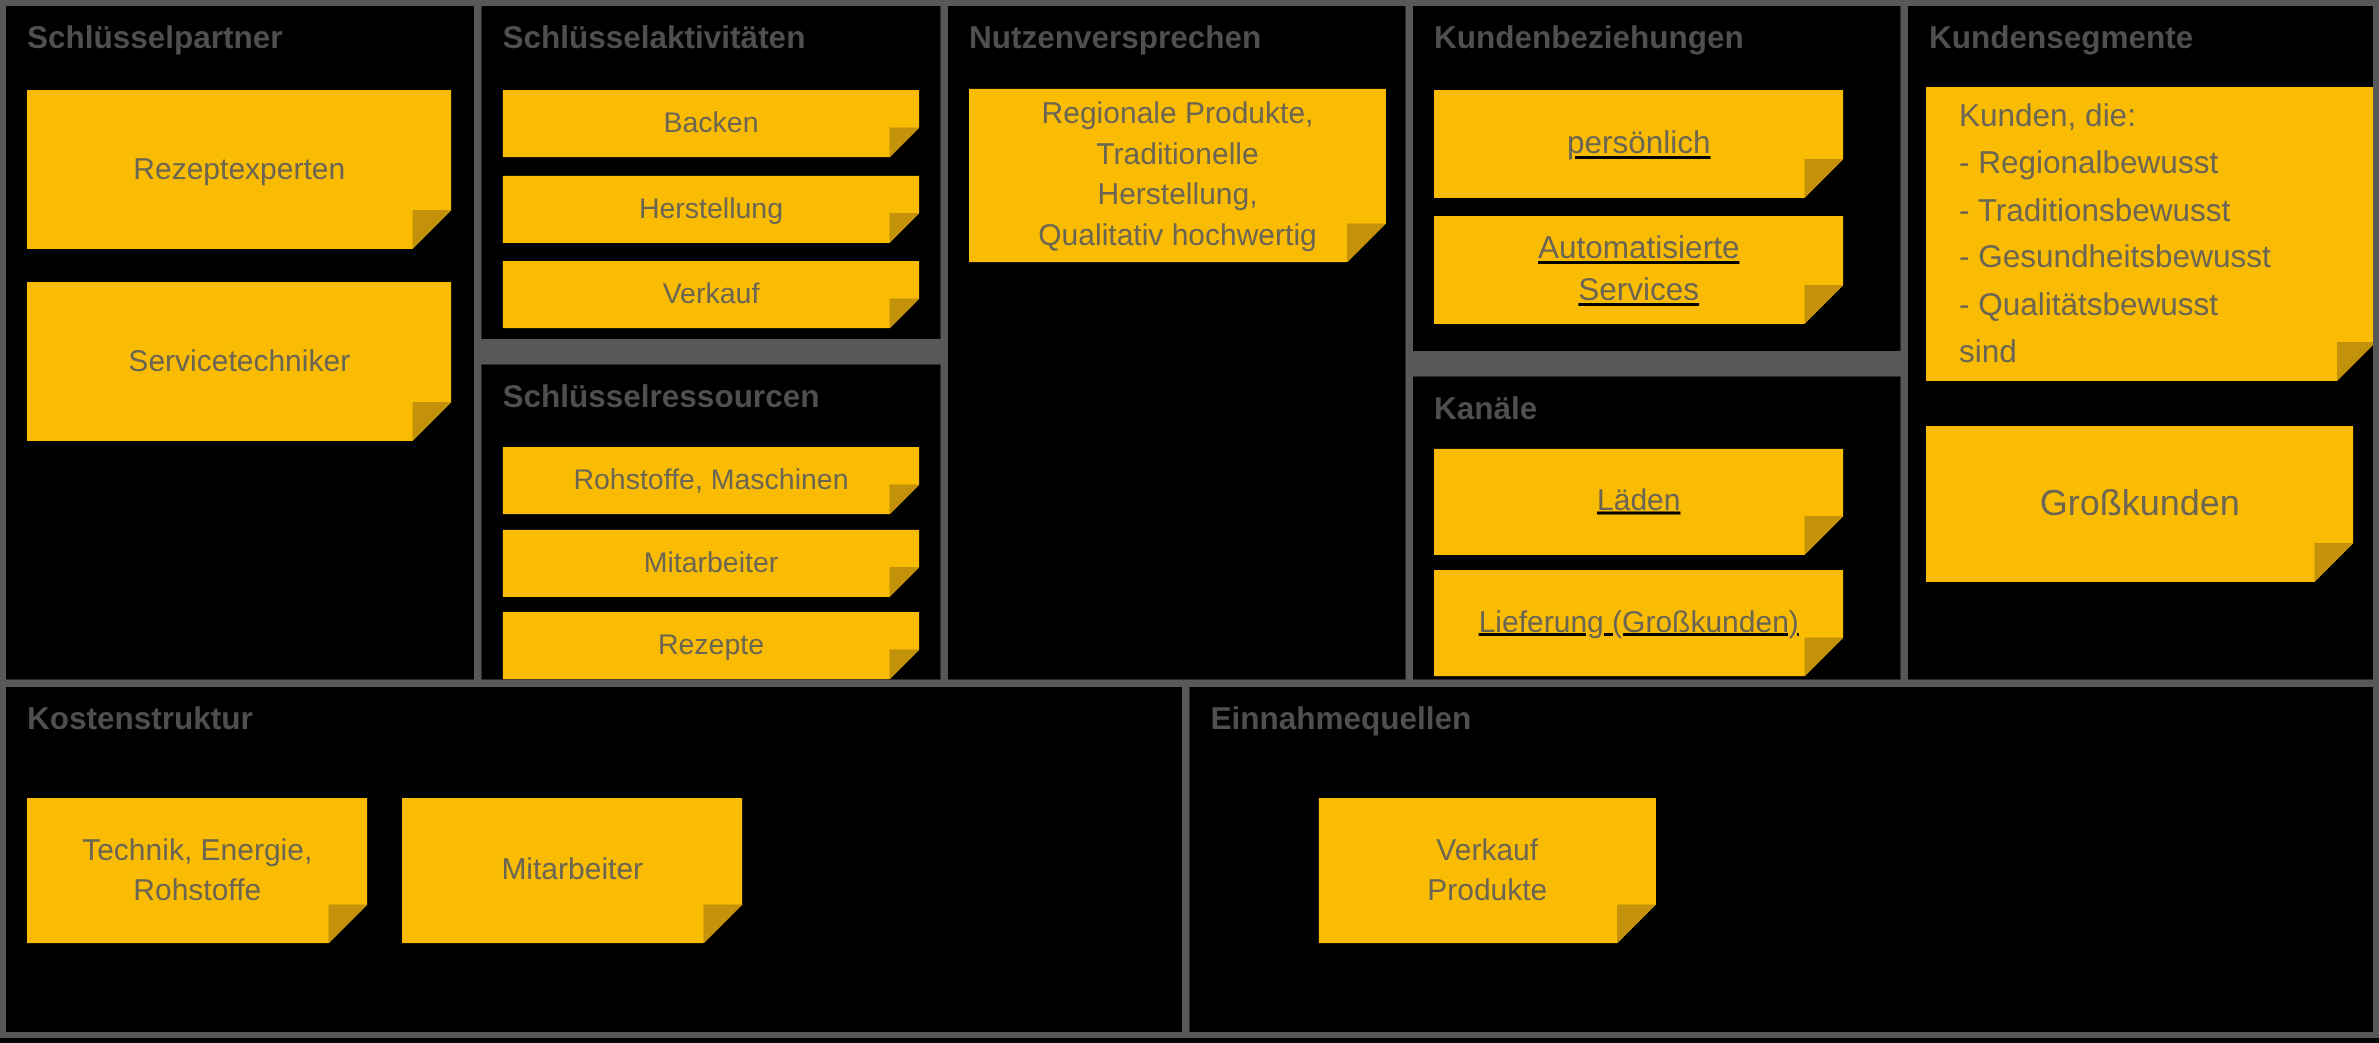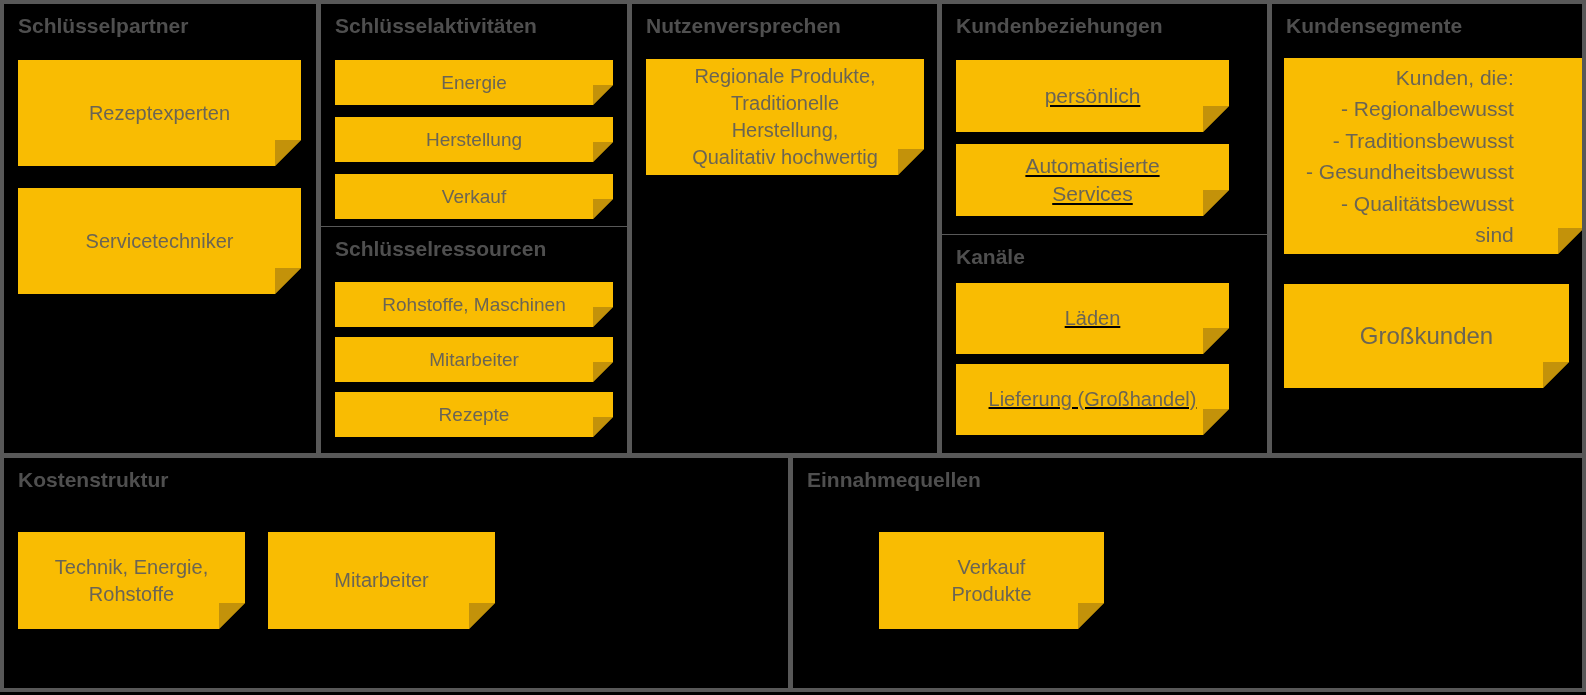--- a/index.html
+++ b/index.html
@@ -19,21 +19,21 @@
     background: #585858;
     padding: 4px;
     box-sizing: border-box;
     display: grid;
     grid-template-rows: 449px 1fr;
     gap: 5px;
   }
   .row { display: grid; gap: 5px; min-height: 0; }
   .top-row { grid-template-columns: 312px 306px 305px 325px 1fr; }
   .bottom-row { grid-template-columns: 784px 1fr; }
-  .col-split { display: grid; gap: 1px; min-height: 0; }
+  .col-split { display: grid; gap: 17px; min-height: 0; }
   .col-activities { grid-template-rows: 222px 1fr; }
   .col-customers { grid-template-rows: 230px 1fr; text-decoration: underline; }
 
   .section {
     background: #000;
     padding: 8px 12px;
     box-sizing: border-box;
     overflow: hidden;
   }
   .section-title {
@@ -83,21 +83,21 @@
   .nv-note { width: 278px; height: 116px; margin: 21px 0 0 2px; }
 
   .kb-note { width: 273px; height: 72px; margin: 12px 0 0 2px; font-size: 21px; }
   .kb-note.first { margin-top: 22px; }
 
   .ka-note { width: 273px; height: 71px; margin: 10px 0 0 2px; }
   .ka-note.first { margin-top: 14px; }
 
   .ks-note1 {
     width: 300px; height: 196px; margin: 20px 0 0 0;
-    justify-content: flex-start; text-align: right;
+    justify-content: flex-start; text-align: left;
     padding-left: 22px; font-size: 21px; line-height: 1.5;
   }
   .ks-note2 { width: 285px; height: 104px; margin: 30px 0 0 0; font-size: 24px; }
 
   .cost-row { display: flex; }
   .cost-note { width: 227px; height: 97px; margin: 40px 0 0 2px; }
   .cost-note + .cost-note { margin-left: 23px; }
 
   .rev-note { width: 225px; height: 97px; margin: 40px 0 0 74px; }
 </style>
@@ -111,21 +111,21 @@
 
       <div class="section">
         <div class="section-title">Schlüsselpartner</div>
         <div class="note sp-note">Rezeptexperten</div>
         <div class="note sp-note">Servicetechniker</div>
       </div>
 
       <div class="col-split col-activities">
         <div class="section">
           <div class="section-title">Schlüsselaktivitäten</div>
-          <div class="note slim sa-note first">Energie</div>
+          <div class="note slim sa-note first">Backen</div>
           <div class="note slim sa-note">Herstellung</div>
           <div class="note slim sa-note">Verkauf</div>
         </div>
         <div class="section">
           <div class="section-title">Schlüsselressourcen</div>
           <div class="note slim sr-note first">Rohstoffe, Maschinen</div>
           <div class="note slim sr-note">Mitarbeiter</div>
           <div class="note slim sr-note">Rezepte</div>
         </div>
       </div>
@@ -141,21 +141,21 @@
       <div class="col-split col-customers">
         <div class="section">
           <div class="section-title">Kundenbeziehungen</div>
           <div class="note kb-note first">persönlich</div>
           <div class="note kb-note">Automatisierte
 Services</div>
         </div>
         <div class="section">
           <div class="section-title">Kanäle</div>
           <div class="note ka-note first">Läden</div>
-          <div class="note ka-note">Lieferung (Großhandel)</div>
+          <div class="note ka-note">Lieferung (Großkunden)</div>
         </div>
       </div>
 
       <div class="section">
         <div class="section-title">Kundensegmente</div>
         <div class="note ks-note1">Kunden, die:
 - Regionalbewusst
 - Traditionsbewusst
 - Gesundheitsbewusst
 - Qualitätsbewusst

